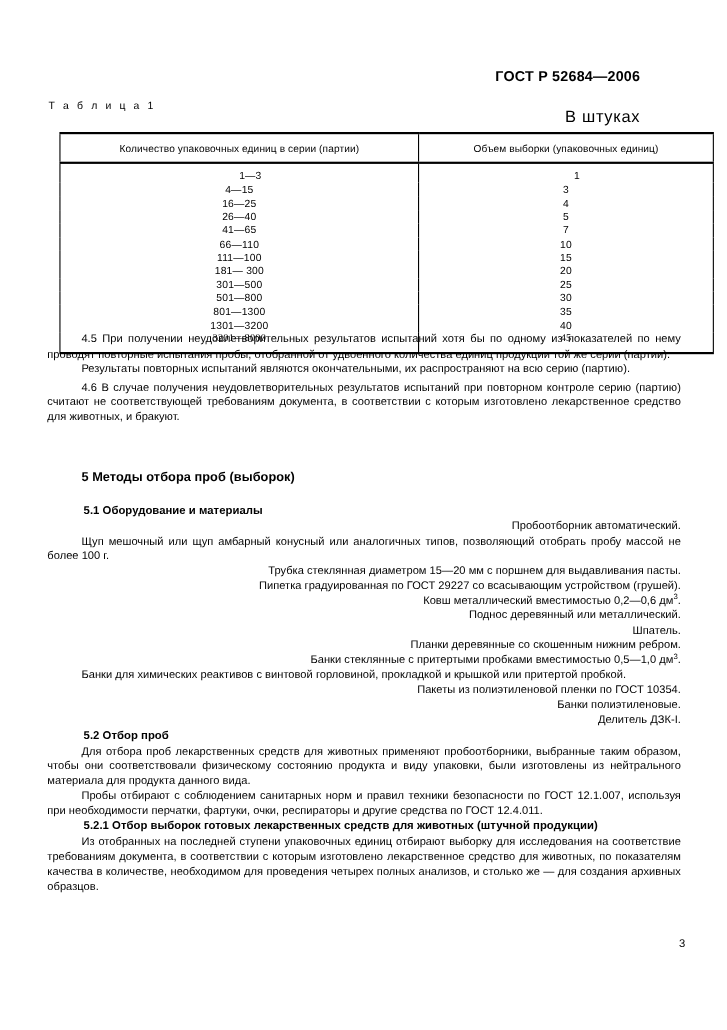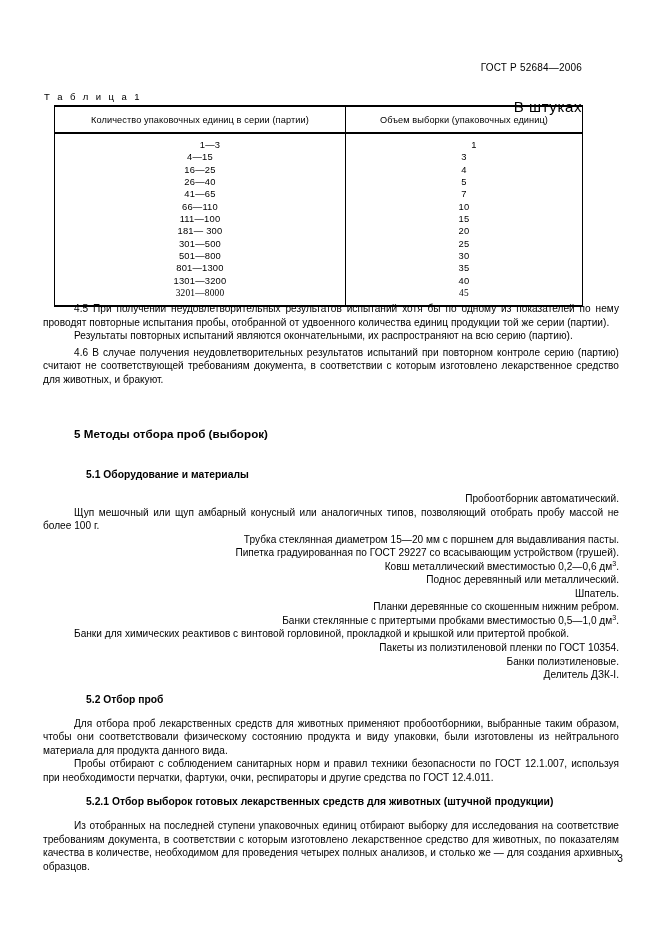--- a/index.html
+++ b/index.html
@@ -18,22 +18,22 @@
     background: #ffffff;
     overflow: hidden;
     box-sizing: border-box;
   }
 
   
   .doc-header {
     position: absolute;
     top: 62px;
     right: 79px;
-    font-size: 10px;
-    font-weight: normal;
+    font-size: 13px;
+    font-weight: bold;
     letter-spacing: 0.2px;
     white-space: nowrap;
   }
 
   .table-caption {
     position: absolute;
     top: 91px;
     left: 44px;
     font-size: 9.5px;
     letter-spacing: 2.4px;
@@ -44,23 +44,23 @@
     top: 98px;
     right: 79px;
     font-size: 15px;
     letter-spacing: 0.6px;
     white-space: nowrap;
   }
 
   
   .tbl-wrap {
     position: absolute;
-    top: 105px;
+    top: 120px;
     left: 54px;
-    width: 529px;
+    width: 595px;
   }
   table.gost {
     border-collapse: collapse;
     width: 100%;
     table-layout: fixed;
   }
   table.gost thead th {
     font-weight: normal;
     font-size: 9.2px;
     padding: 8px 4px 7px 4px;
@@ -119,21 +119,21 @@
     letter-spacing: 0.02px;
   }
   h2.sec {
     margin: 0;
     font-size: 11.6px;
     font-weight: bold;
     text-indent: 0;
     letter-spacing: 0.05px;
   }
   h3.subsec {
-    margin: 12px;
+    margin: 2px;
     font-size: 10.3px;
     font-weight: bold;
     letter-spacing: 0.02px;
     padding-left: 31px;
   }
   .gap-xs { height: 3px; }
 
   sup { font-size: 70%; vertical-align: super; line-height: 0; }
 
   .page-number {

